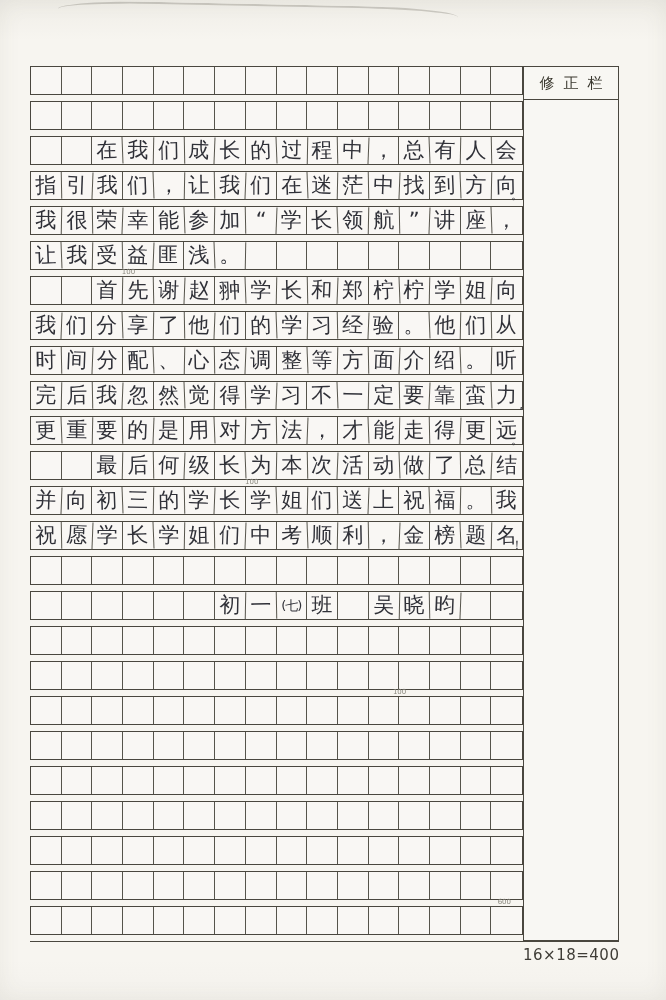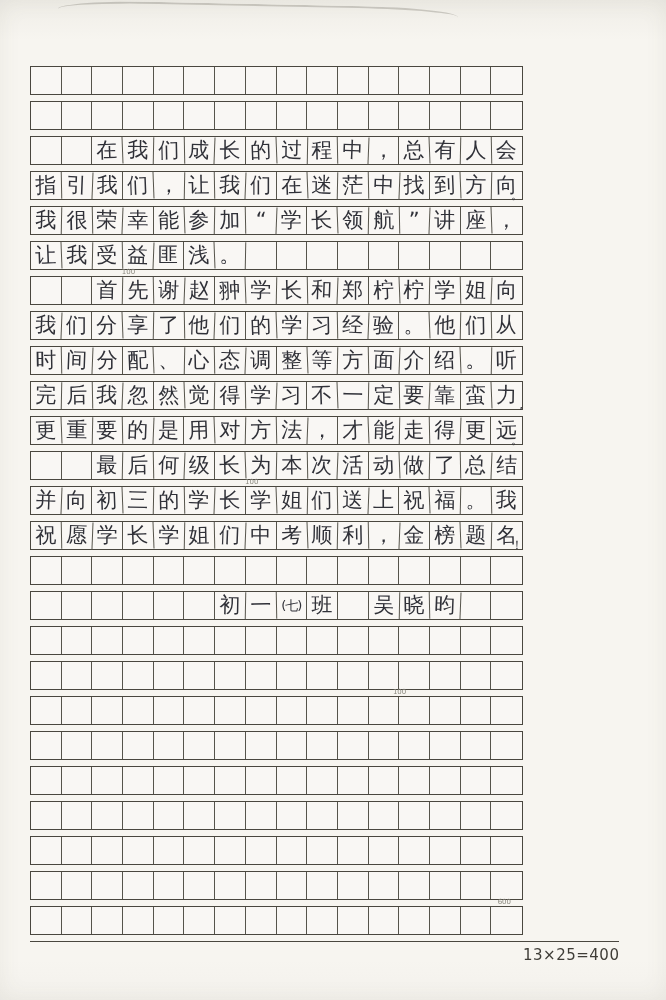--- a/index.html
+++ b/index.html
@@ -543,21 +543,24 @@
         <div class="cell"></div>
         <div class="cell"></div>
         <div class="cell"></div>
         <div class="cell"></div>
         <div class="cell"></div>
         <div class="cell"></div>
         <div class="cell"></div>
       </div>
     </div>
 
+  <div class="correction-column">
+    <div class="correction-header">修正栏</div>
+  </div>
 
   <div class="bottom-frame"></div>
 
-  <div class="capacity-note">13×25=400</div>
+  <div class="capacity-note">16×18=400</div>
 <div class="count-marker" style="left: 128.56px; top: 269px;">100</div>
     <div class="count-marker" style="left: 251.76px; top: 479px;">100</div>
     <div class="count-marker" style="left: 399.6px; top: 689px;">100</div>
     <div class="count-marker" style="left: 504.32px; top: 899px;">600</div>
   </div>
 
 </body></html>

